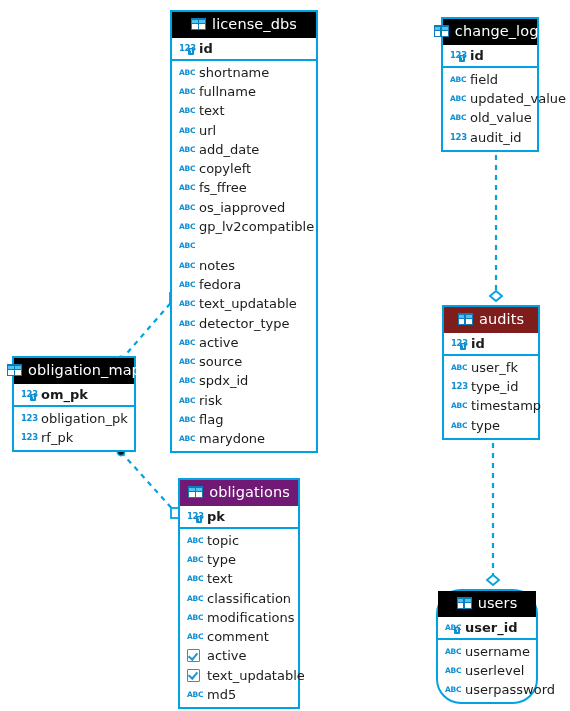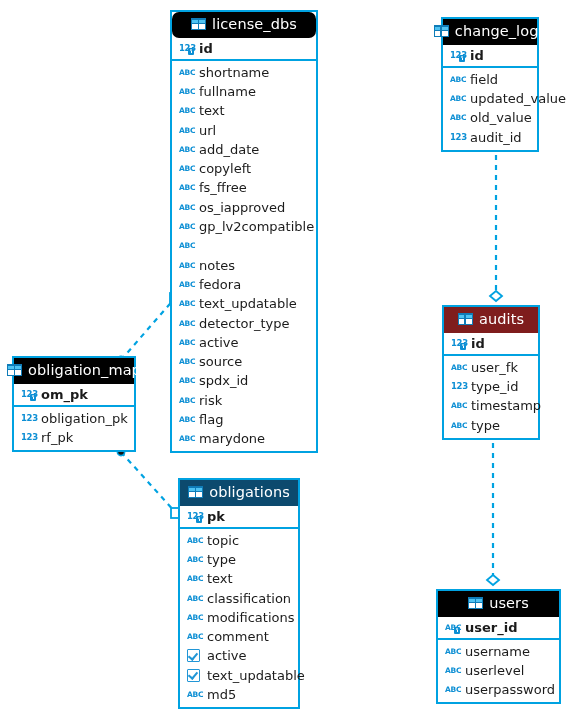--- a/index.html
+++ b/index.html
@@ -228,21 +228,21 @@
       </g>
       <g>
         <path d="M 493,433 L 493,580" stroke="#00A2E1" stroke-width="2.2" fill="none" stroke-dasharray="5 5"></path>
         <circle cx="493" cy="433" r="3.6" fill="#111111" stroke="#00A2E1" stroke-width="1.6"></circle>
         <polygon points="0,-6 5,0 0,6 -5,0" transform="translate(493,580) rotate(90)" fill="#ffffff" stroke="#00A2E1" stroke-width="1.8"></polygon>
       </g>
     </svg>
 
   <div id="entity-layer">
       <div class="entity" style="left: 170px; top: 10px; width: 148px; border-color: rgb(0, 162, 225);">
-        <div class="entity-header" style="background: rgb(0, 0, 0); color: rgb(255, 255, 255); border-radius: 7px;">
+        <div class="entity-header" style="background: rgb(0, 0, 0); color: rgb(255, 255, 255);">
           <span class="ic ic-table">
             <span class="t-outer"></span>
             <span class="t-a"></span>
             <span class="t-b"></span>
             <span class="t-c"></span>
             <span class="t-d"></span>
           </span>
           <span class="title">license_dbs</span>
         </div>
         <div class="pk-section" style="border-bottom-color: rgb(0, 162, 225);">
@@ -427,21 +427,21 @@
             <span class="ic ic-abc">ABC</span>
             <span class="col-name">timestamp</span>
           </div>
           <div class="col-row">
             <span class="ic ic-abc">ABC</span>
             <span class="col-name">type</span>
           </div>
         </div>
       </div>
       <div class="entity" style="left: 178px; top: 478px; width: 122px; border-color: rgb(0, 162, 225);">
-        <div class="entity-header" style="background: #0c4a6e; color: rgb(255, 255, 255); text-align: right;">
+        <div class="entity-header" style="background: #701a75; color: rgb(255, 255, 255); text-align: right;">
           <span class="ic ic-table">
             <span class="t-outer"></span>
             <span class="t-a"></span>
             <span class="t-b"></span>
             <span class="t-c"></span>
             <span class="t-d"></span>
           </span>
           <span class="title">obligations</span>
         </div>
         <div class="pk-section" style="border-bottom-color: rgb(0, 162, 225);">
@@ -486,21 +486,21 @@
               <span class="chk"></span>
             </span>
             <span class="col-name">text_updatable</span>
           </div>
           <div class="col-row">
             <span class="ic ic-abc">ABC</span>
             <span class="col-name">md5</span>
           </div>
         </div>
       </div>
-      <div class="entity" style="left: 436px; top: 589px; width: 125px; border-color: rgb(0, 162, 225);">
+      <div class="entity" style="left: 436px; top: 589px; width: 102px; border-color: rgb(0, 162, 225); border-radius: 25px;">
         <div class="entity-header" style="background: rgb(0, 0, 0); color: rgb(255, 255, 255);">
           <span class="ic ic-table">
             <span class="t-outer"></span>
             <span class="t-a"></span>
             <span class="t-b"></span>
             <span class="t-c"></span>
             <span class="t-d"></span>
           </span>
           <span class="title">users</span>
         </div>

